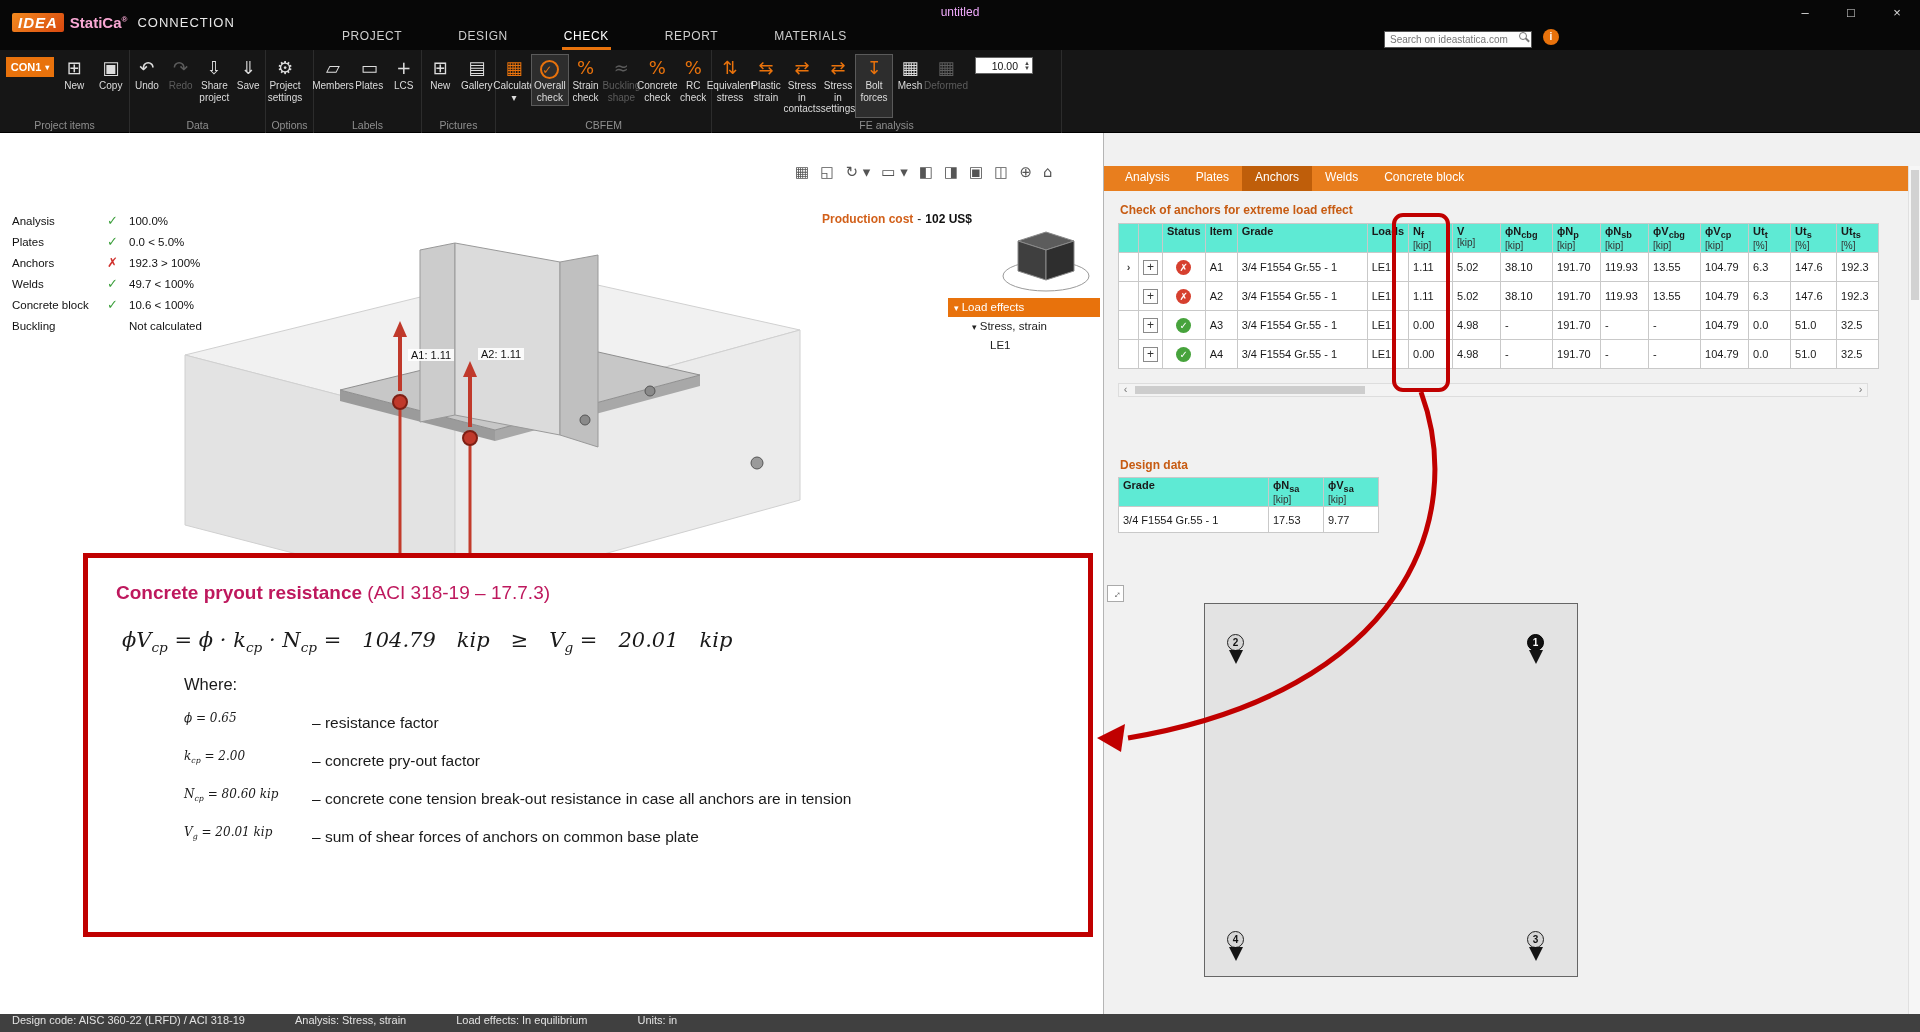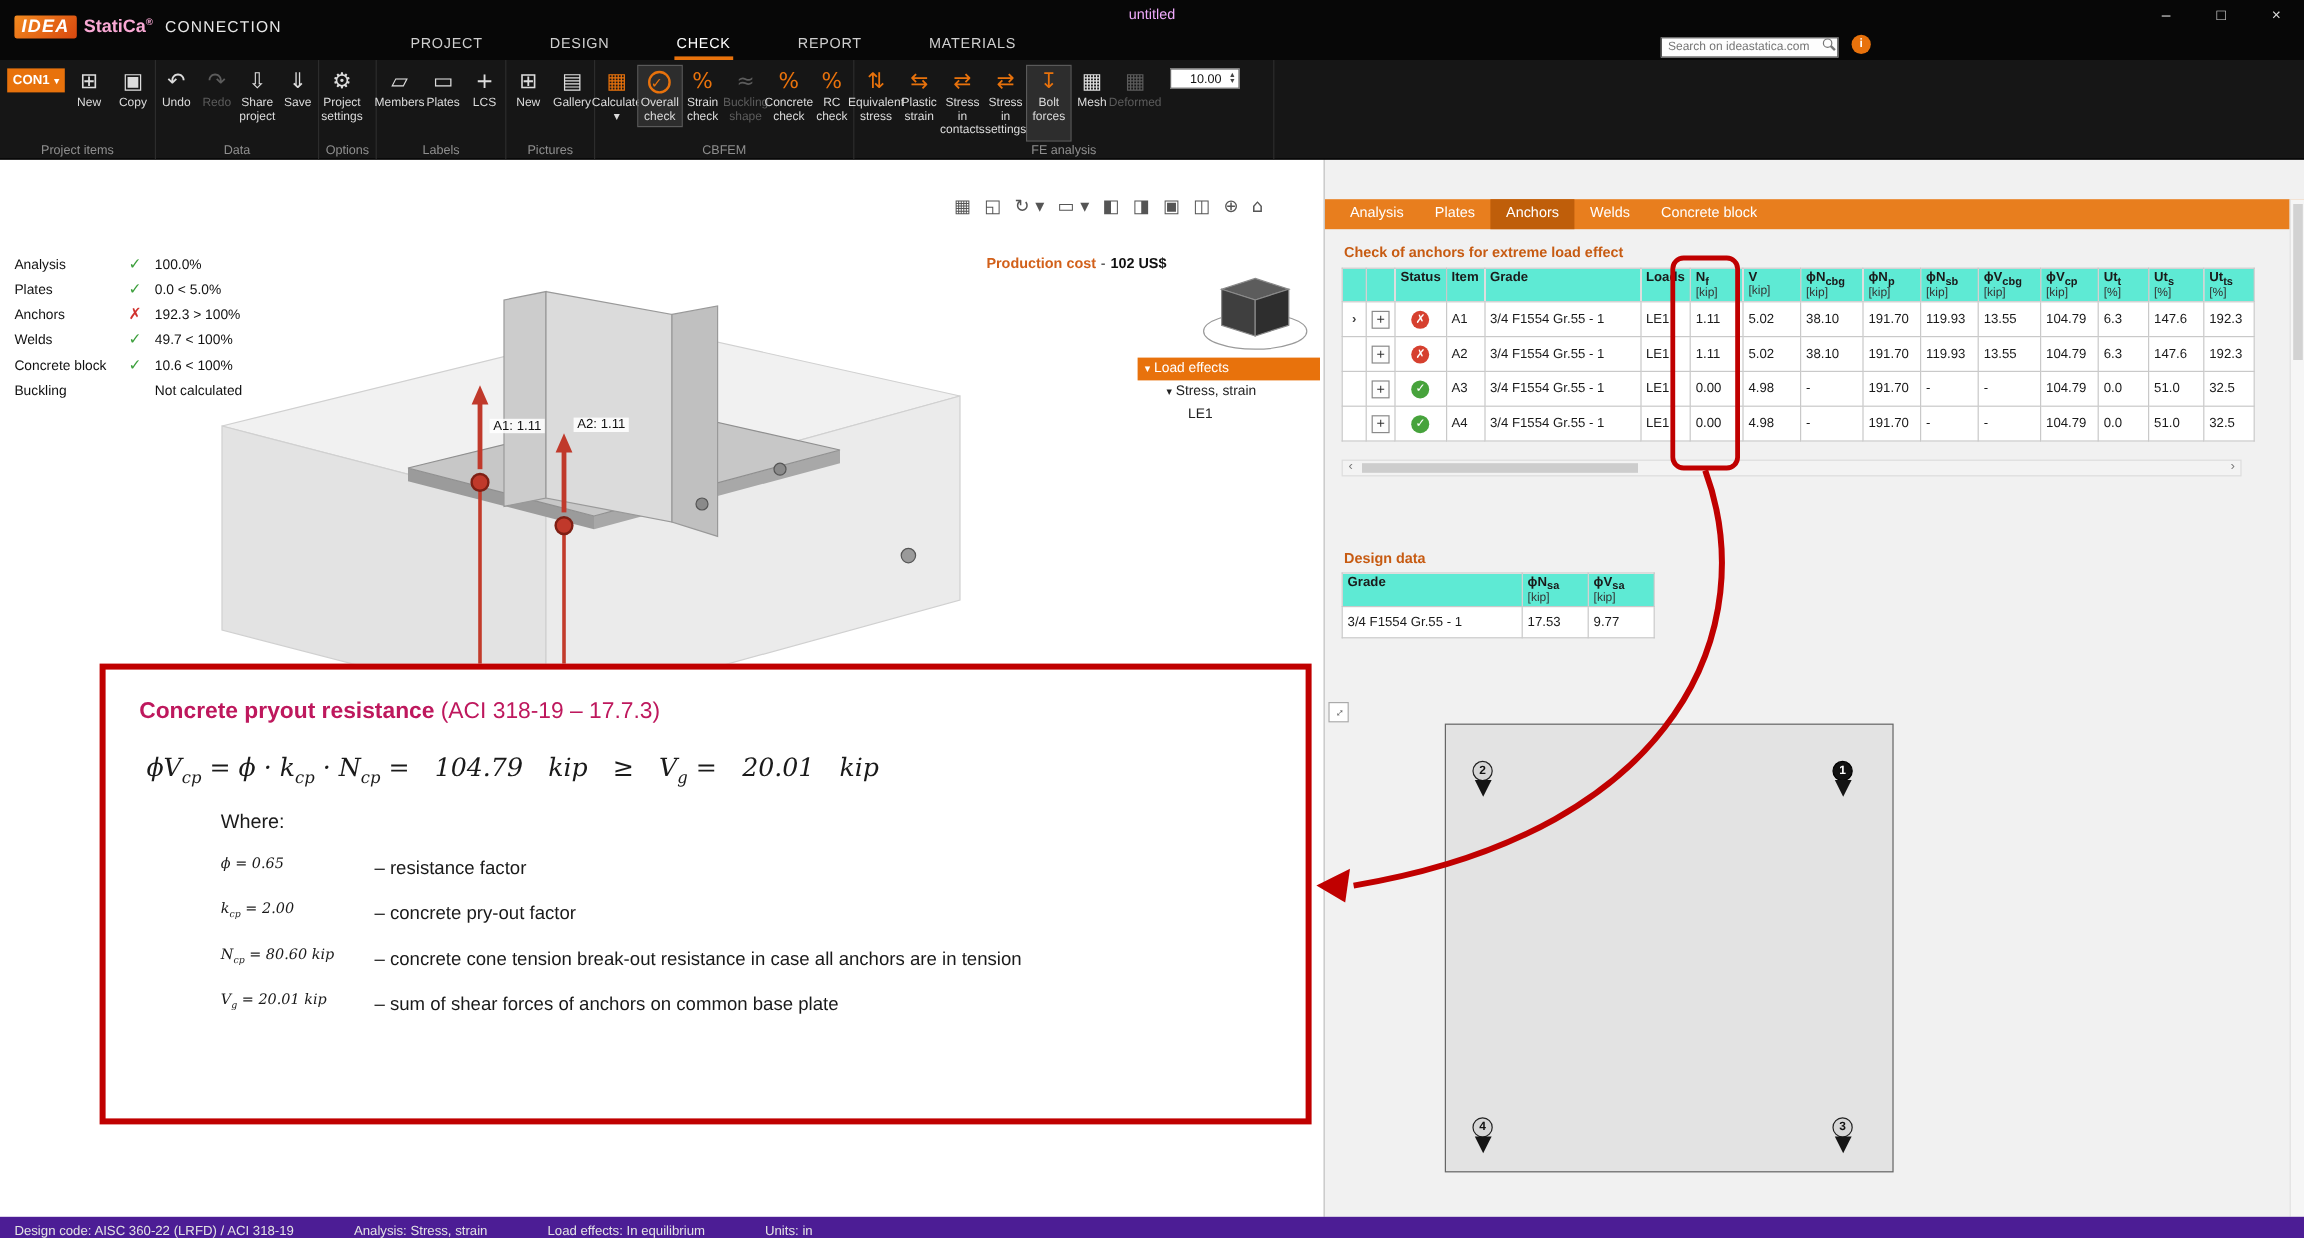--- a/index.html
+++ b/index.html
@@ -106,21 +106,21 @@
   .expand-widget span { display:inline-block; transform:rotate(-45deg); }
   .plate-diagram { position:absolute; left:100px; top:470px; width:374px; height:374px; background:#e3e3e3; border:1px solid #666; }
   .pin { position:absolute; width:18px; text-align:center; }
   .pin-circle { width:17px; height:17px; border-radius:50%; background:#d6d6d6; border:1px solid #222; font-size:10px; line-height:15px; color:#111; font-weight:bold; }
   .pin.filled .pin-circle { background:#111; color:#fff; border-color:#000; }
   .pin-tri { width:0; height:0; border-left:7px solid transparent; border-right:7px solid transparent; border-top:14px solid #151515; margin:-1px auto 0; }
   .vscroll { position:absolute; right:0; top:33px; width:12px; height:848px; background:#f6f6f6; border-left:1px solid #e0e0e0; }
   .vs-thumb { position:absolute; left:2px; top:4px; width:8px; height:130px; background:#d2d2d2; }
 
   
-  .statusbar { position:absolute; left:0; top:1014px; width:1920px; height:18px; background:#4c1d95; color:#e3e3e3; font-size:11px; display:flex; align-items:flex-end; gap:50px; padding-left:12px; z-index:10; }
+  .statusbar { position:absolute; left:0; top:1014px; width:1920px; height:18px; background:#404040; color:#e3e3e3; font-size:11px; display:flex; align-items:flex-start; gap:50px; padding-left:12px; z-index:10; }
 
   
   .annotation { position:absolute; left:0; top:0; z-index:60; pointer-events:none; }
 </style>
 </head>
 <body>
 
 <div class="topbar">
   <div class="logo">
     <span class="logo-idea">IDEA</span>

